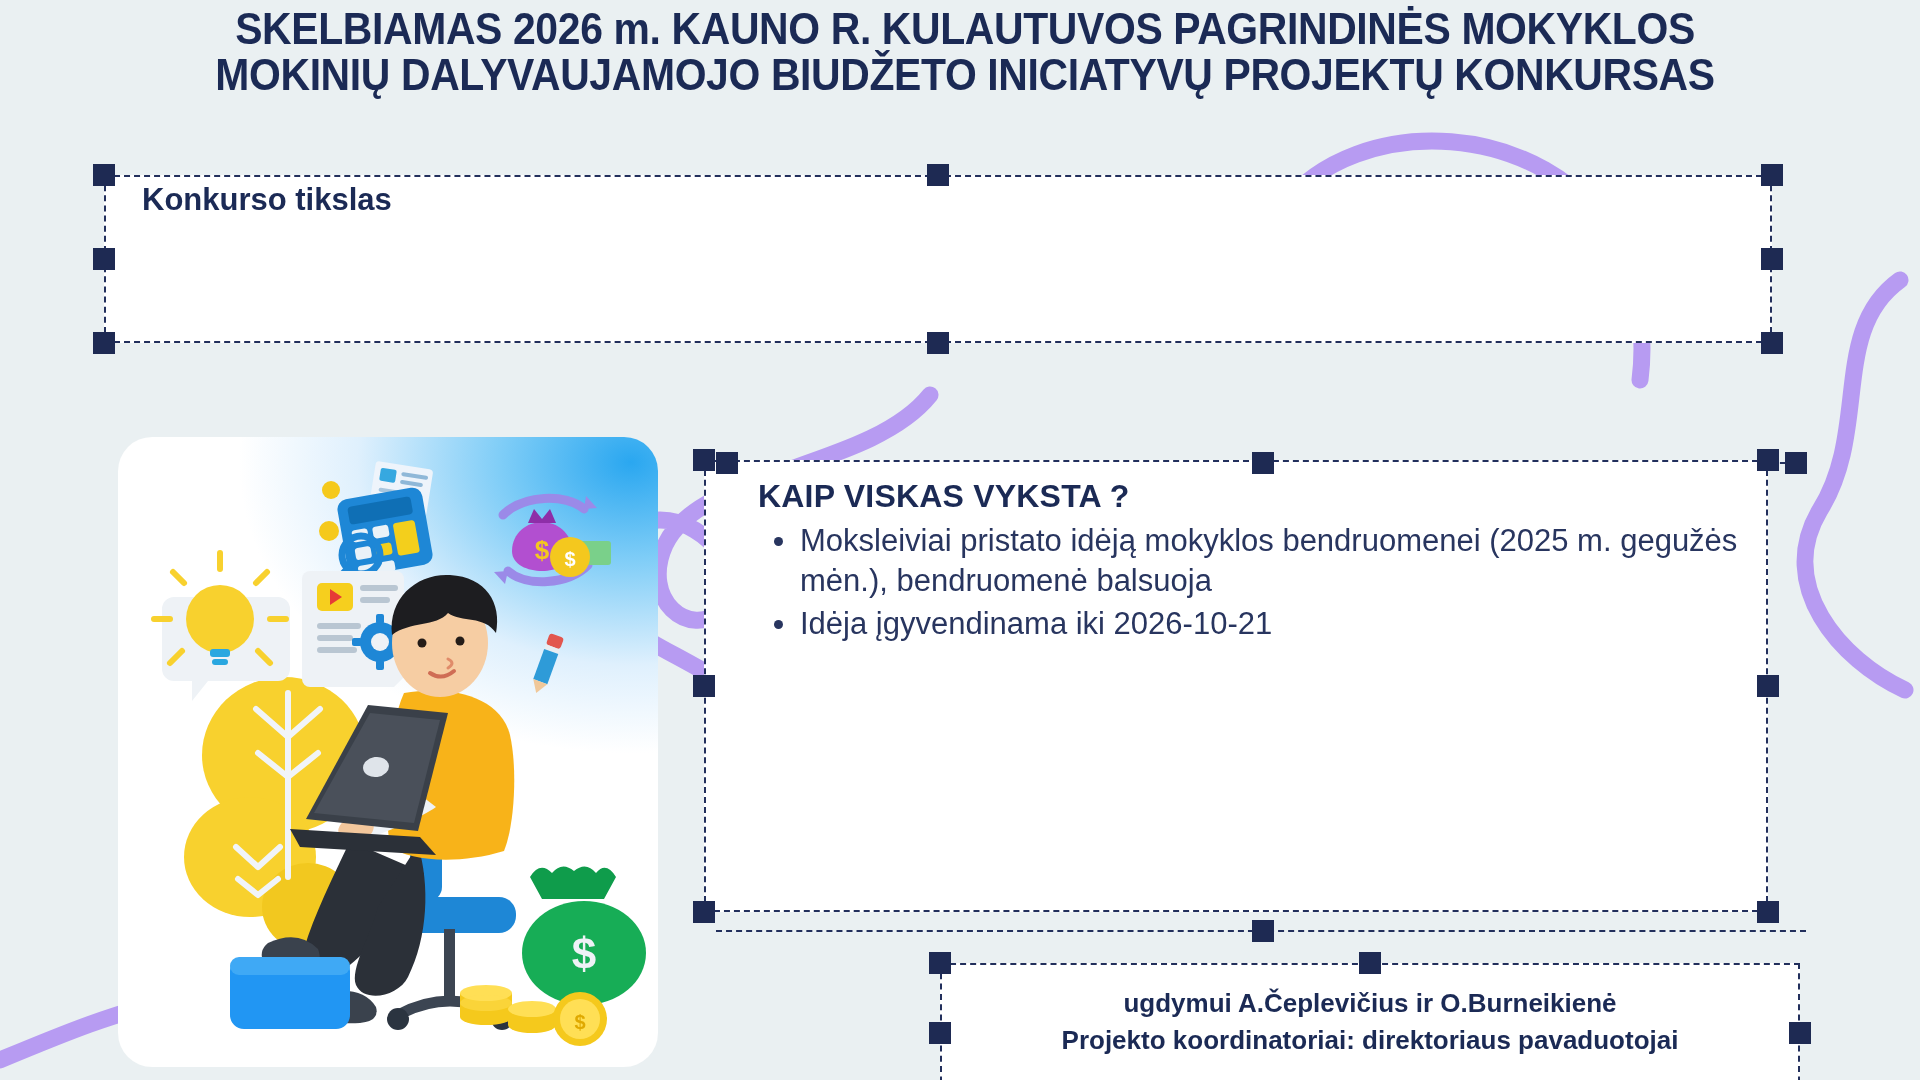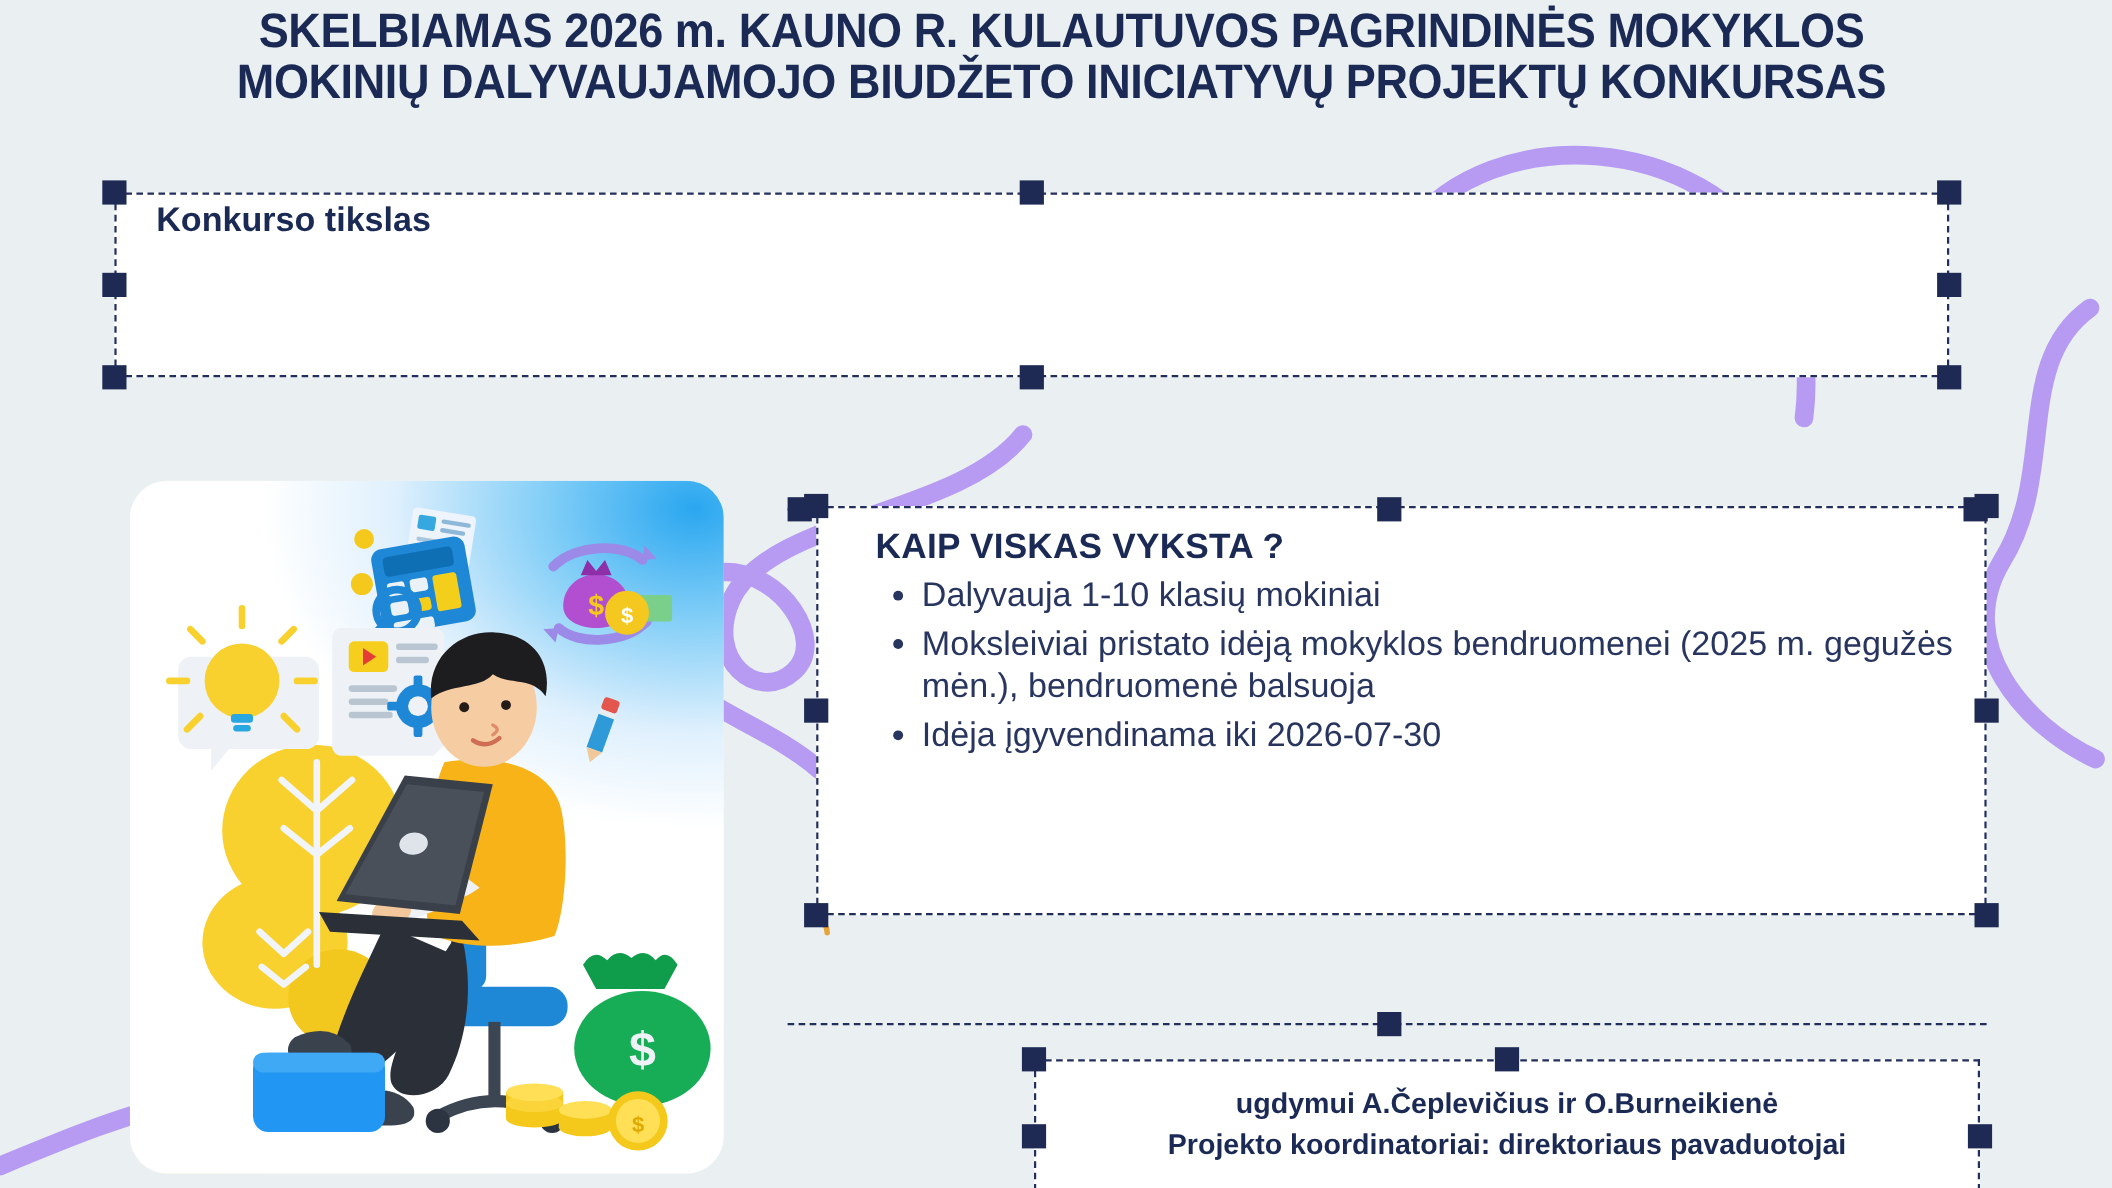--- a/index.html
+++ b/index.html
@@ -63,21 +63,21 @@
     font-weight:700;font-size:31px;
     color:#1b2a55;line-height:1.2;margin-bottom:4px;
   }
   .goal-text{
     font-size:28px;line-height:1.36;color:#28355f;
     text-align:justify;text-justify:inter-word;
     font-weight:400;
   }
 
   
-  #how-box{left:742px;top:460px;width:1064px;height:372px;}
+  #how-box{left:704px;top:460px;width:1064px;height:452px;}
   #how-box .fill{background:#ffffff;}
   .how-inner{position:absolute;left:54px;right:14px;top:18px;}
   .how-title{
     font-weight:700;font-size:32px;color:#1b2a55;
     letter-spacing:.2px;margin-bottom:6px;
   }
   ul.how-list{margin:0;padding:0 0 0 42px;list-style:none;}
   ul.how-list li{
     position:relative;
     font-size:31px;line-height:1.28;
@@ -327,23 +327,22 @@
   <div class="handle" style="left:1252px;top:452px;"></div>
   <div class="handle" style="left:716px;top:452px;"></div>
   <div class="handle" style="left:1785px;top:452px;"></div>
 
   <div class="tbox" id="how-box">
     <div class="fill"></div>
     <div class="frame"></div>
     <div class="how-inner">
       <div class="how-title">KAIP VISKAS VYKSTA ?</div>
       <ul class="how-list">
-        <li>Dalyvauja 1-10 klasių mokiniai</li>
         <li>Moksleiviai pristato idėją mokyklos bendruomenei (2025 m. gegužės mėn.), bendruomenė balsuoja</li>
-        <li>Idėja įgyvendinama iki 2026-07-30</li>
+        <li>Idėja įgyvendinama iki 2026-10-21</li>
       </ul>
     </div>
     <div class="handle h-nw"></div>
     <div class="handle h-ne"></div>
     <div class="handle h-w"></div>
     <div class="handle h-e"></div>
     <div class="handle h-sw"></div>
     <div class="handle h-se"></div>
   </div>
 

